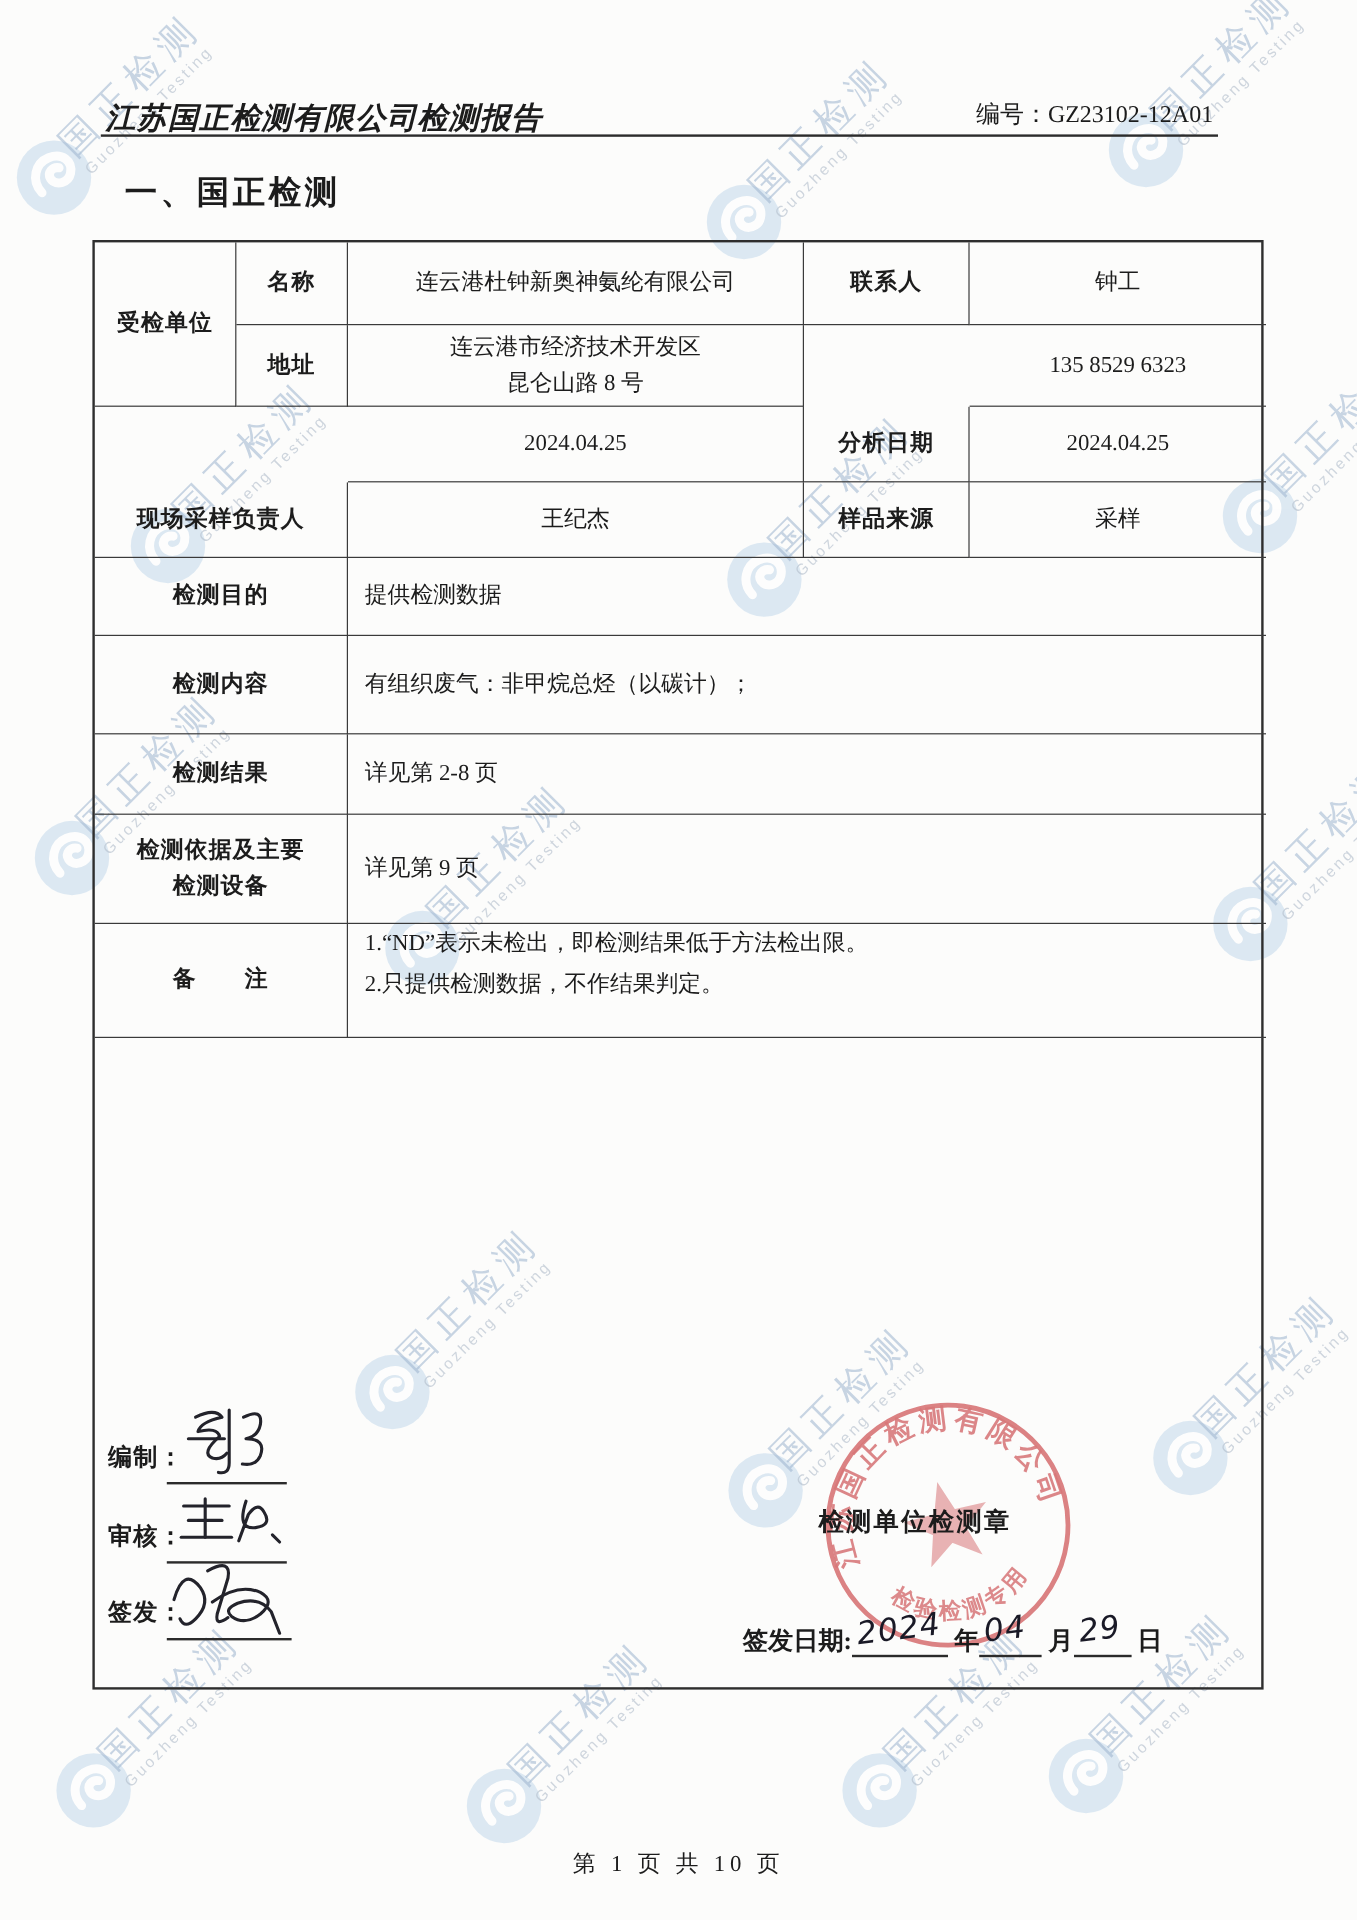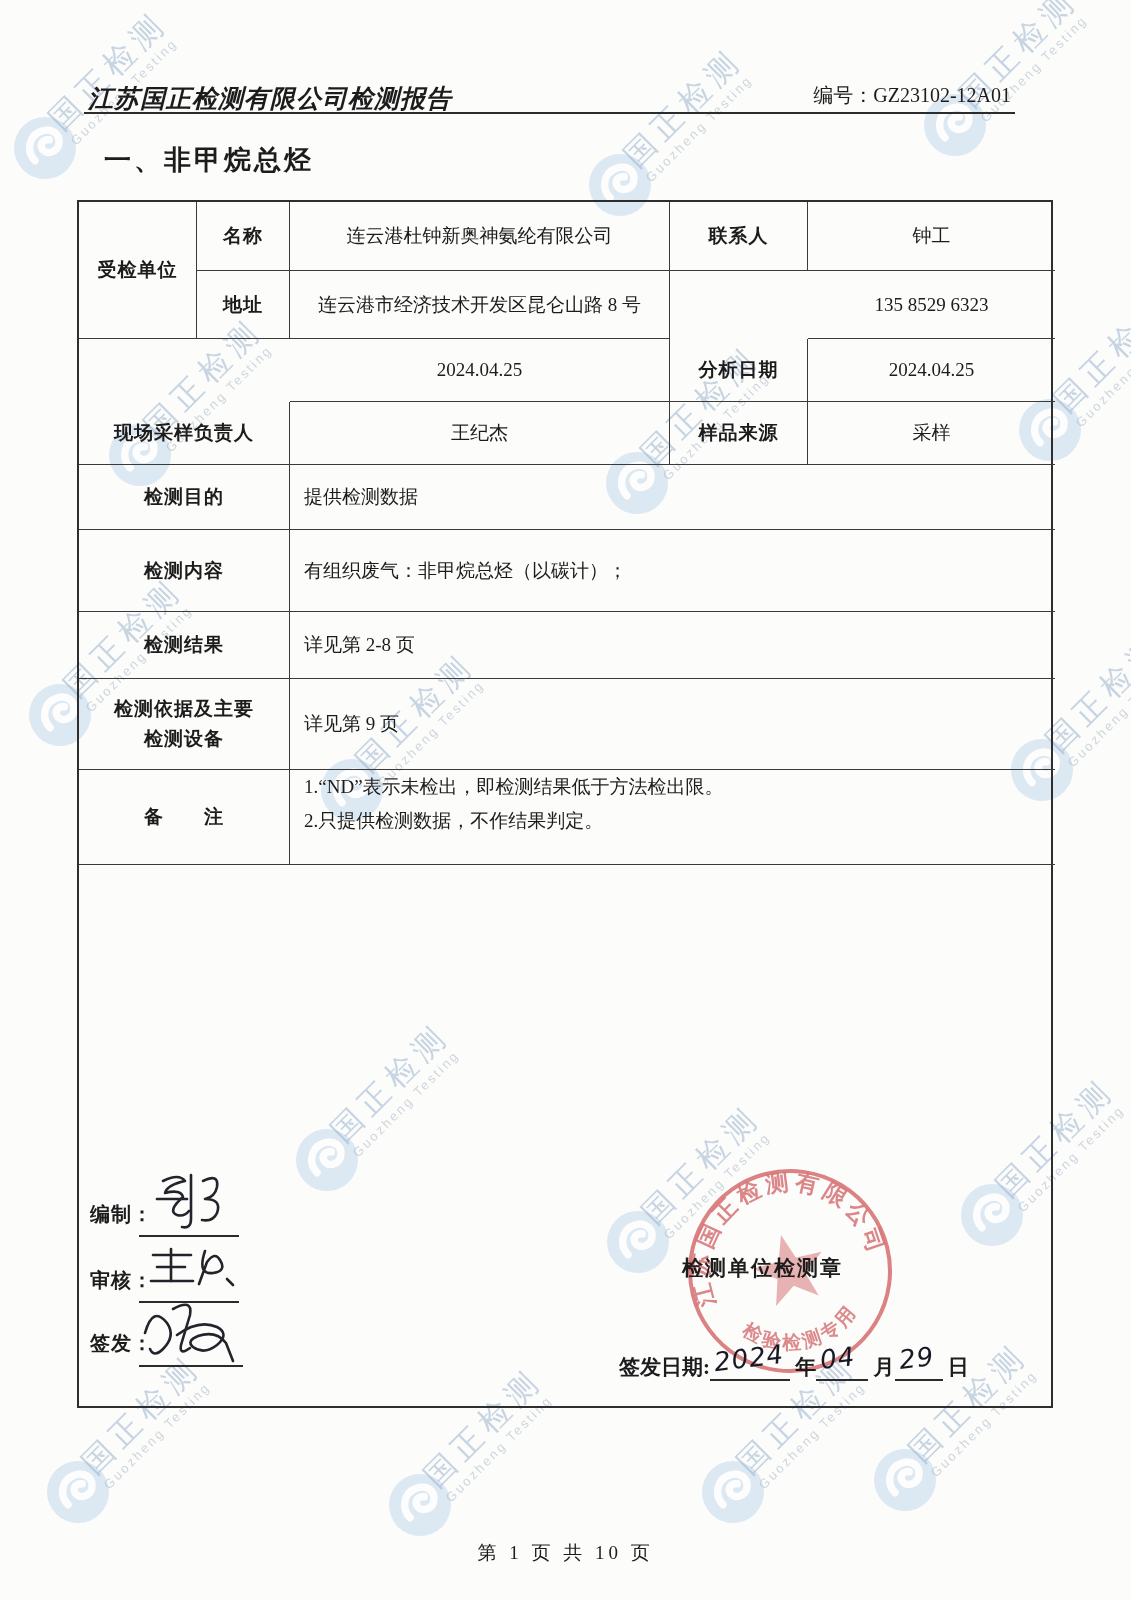--- a/index.html
+++ b/index.html
@@ -253,32 +253,32 @@
         <div class="wm-text">
           <div class="wm-cn">国正检测</div>
           <div class="wm-en">Guozheng Testing</div>
         </div>
       </div>
     </div>
 
   <div class="hdr-title">江苏国正检测有限公司检测报告</div>
   <div class="hdr-no"><span>编号：</span><span>GZ23102-12A01</span></div>
   <div class="hdr-rule"></div>
-  <div class="sec-title">一、非甲烷总烃</div>
+  <div class="sec-title">一、国正检测</div>
 
   <div class="tbl">
 
     <div class="c lab" style="grid-row:1/3;grid-column:1">受检单位</div>
     <div class="c lab" style="grid-row:1;grid-column:2">名称</div>
     <div class="c" style="grid-row:1;grid-column:3">连云港杜钟新奥神氨纶有限公司</div>
     <div class="c lab" style="grid-row:1;grid-column:4">联系人</div>
     <div class="c norb" style="grid-row:1;grid-column:5">钟工</div>
 
     <div class="c lab" style="grid-row:2;grid-column:2">地址</div>
-    <div class="c two-line" style="grid-row:2;grid-column:3;">
+    <div class="c two-line" style="grid-row:2;grid-column:3;flex-direction:column">
       <div>连云港市经济技术开发区</div>
       <div>昆仑山路 8 号</div>
     </div>
     <div class="c norb" style="grid-row:2;grid-column:5">135 8529 6323</div>
 
     <div class="c" style="grid-row:3;grid-column:3">2024.04.25</div>
     <div class="c lab" style="grid-row:3;grid-column:4">分析日期</div>
     <div class="c norb" style="grid-row:3;grid-column:5">2024.04.25</div>
 
     <div class="c lab" style="grid-row:4;grid-column:1/3">现场采样负责人</div>

